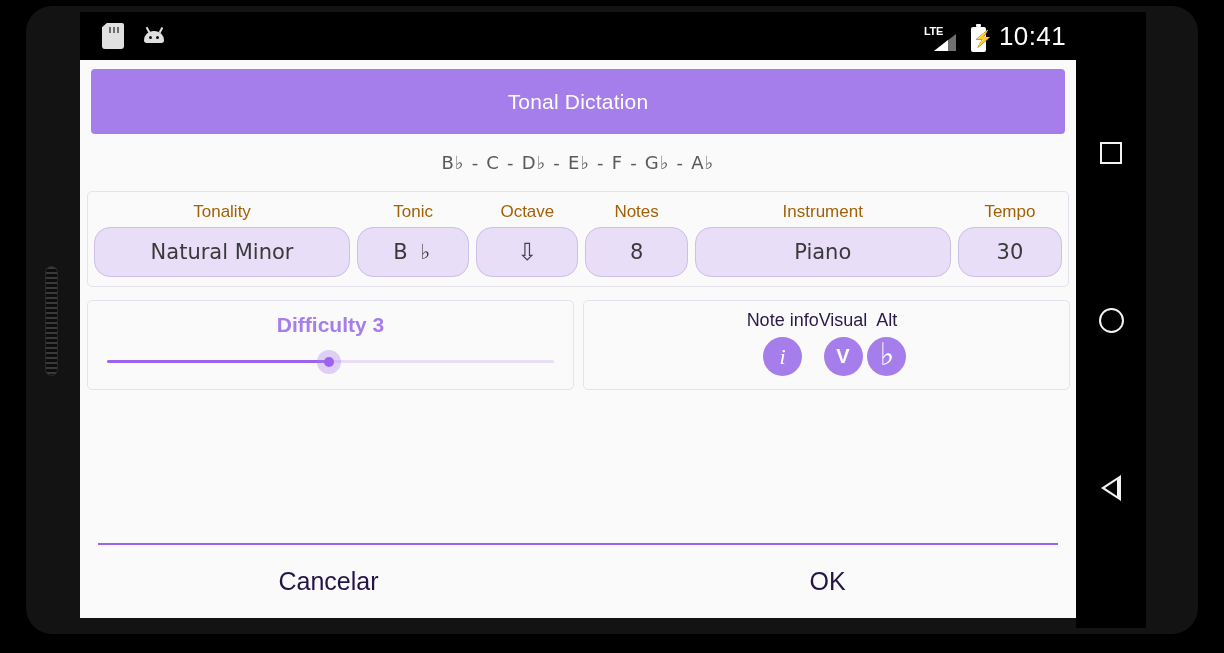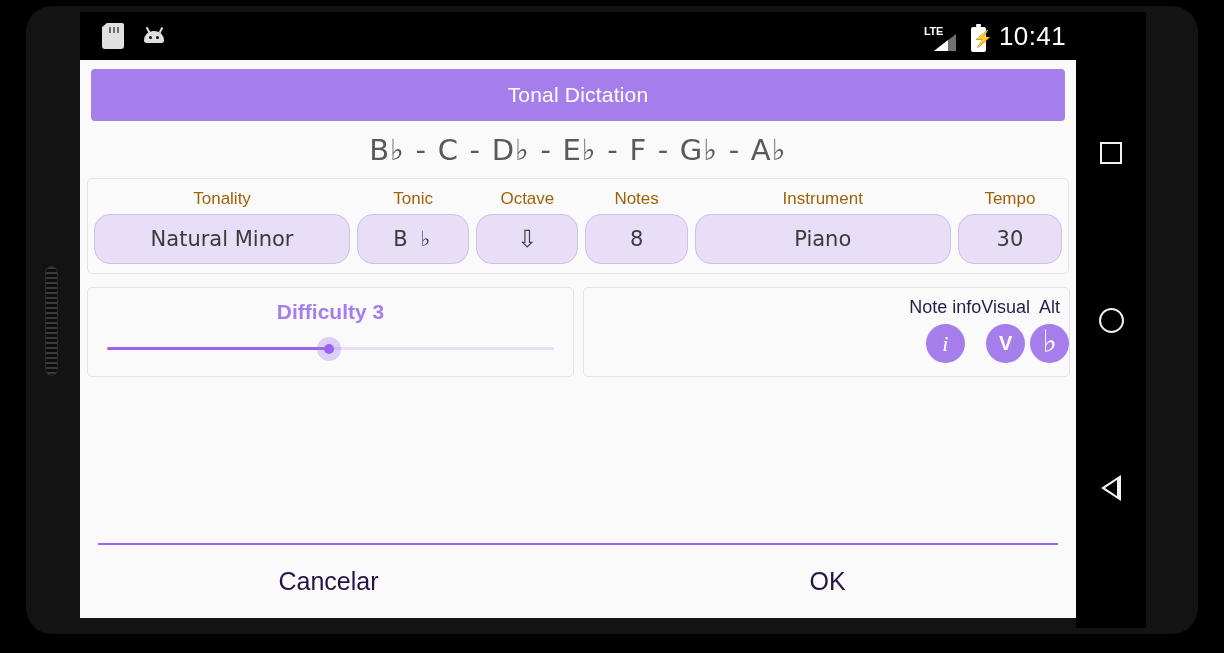--- a/index.html
+++ b/index.html
@@ -197,38 +197,38 @@
     position: absolute;
     left: 80px; top: 60px;
     width: 996px; height: 558px;
     background: #FAFAFA;
     display: flex;
     flex-direction: column;
   }
 
   #title-bar {
     margin: 9px 11px 0 11px;
-    height: 52px;
+    height: 65px;
     background: #A67EEB;
     border-radius: 4px;
     display: flex; align-items: center; justify-content: center;
   }
   #title-text {
     color: #ffffff;
     font-size: 21px;
     letter-spacing: 0.2px;
   }
 
   #scale-row {
     height: 57px;
     display: flex; align-items: center; justify-content: center;
   }
   #scale-text {
     color: #5a5a5a;
-    font-size: 29px;
+    font-size: 18px;
     letter-spacing: 1.2px;
     font-family: "DejaVu Sans", sans-serif;
   }
 
   .card {
     background: #FAFAFA;
     border: 1px solid #e6e2ec;
     border-radius: 5px;
   }
 
@@ -313,21 +313,21 @@
   .slider-thumb {
     position: absolute; left: 217px; top: 6px;
     width: 10px; height: 10px; border-radius: 50%;
     background: #9B63F0;
   }
 
   #actions-card {
     width: 487px;
     display: flex;
     align-items: flex-start;
-    justify-content: flex-end;
+    justify-content: center;
     padding-top: 9px;
   }
   .action {
     display: flex; flex-direction: column; align-items: center;
   }
   .action-label {
     font-size: 18px;
     color: #2a1a4a;
     margin-bottom: 6px;
   }

